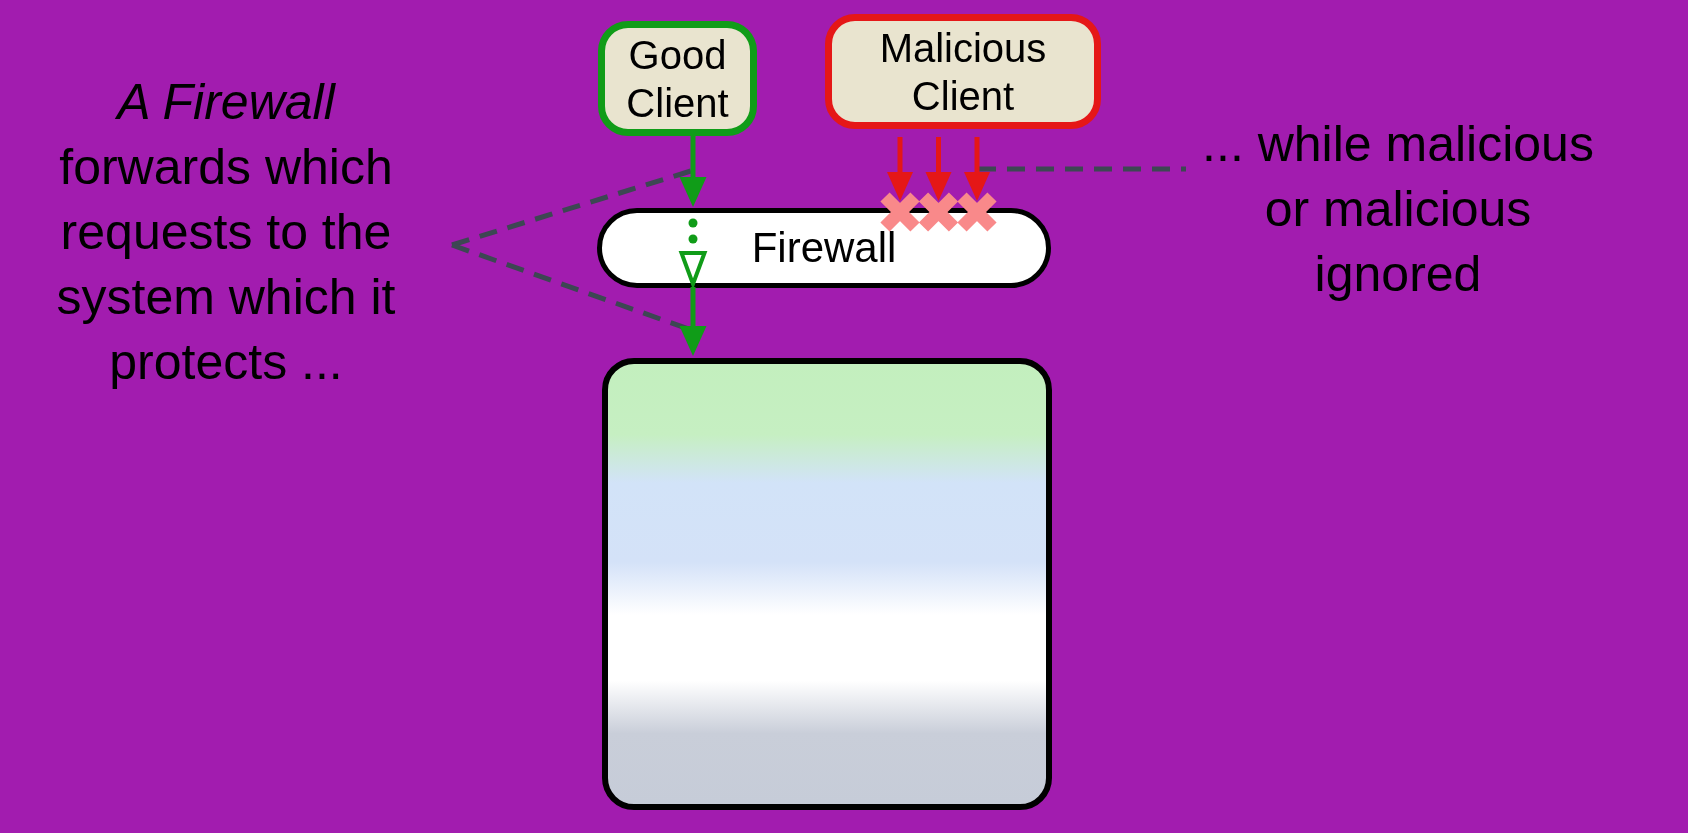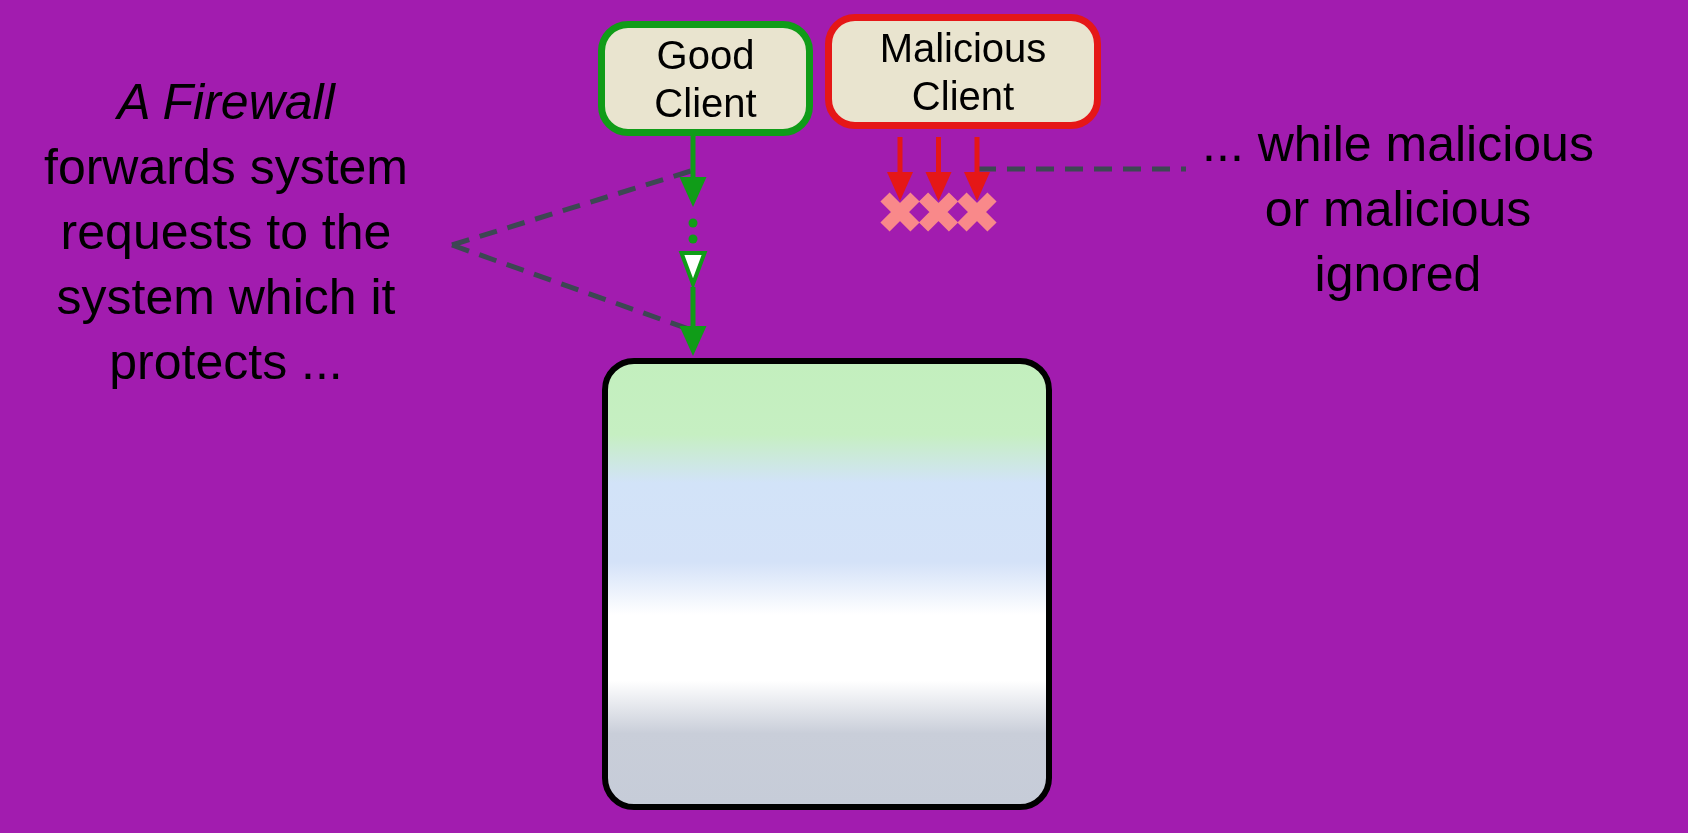--- a/index.html
+++ b/index.html
@@ -29,21 +29,21 @@
     justify-content: center;
     text-align: center;
   }
   .client {
     background: #e9e4cf;
     border-radius: 30px;
     font-size: 40px;
     line-height: 48px;
     white-space: pre-line;
   }
-  .node-good      { left: 598px; top: 21px;  width: 215px; height: 115px; border: 7px solid #109c18; }
+  .node-good      { left: 598px; top: 21px;  width: 159px; height: 115px; border: 7px solid #109c18; }
   .node-malicious { left: 825px; top: 14px;  width: 276px; height: 115px; border: 7px solid #e51717; }
   .node-firewall  {
     left: 597px; top: 208px; width: 454px; height: 80px;
     border: 5px solid #000000; border-radius: 40px;
     background: #ffffff; font-size: 42px;
   }
   .node-system {
     left: 602px; top: 358px; width: 450px; height: 452px;
     border: 6px solid #000000; border-radius: 32px;
     background: linear-gradient(to bottom,
@@ -52,21 +52,21 @@
   }
   svg.overlay { position: absolute; left: 0; top: 0; pointer-events: none; }
 </style>
 </head>
 <body>
 
 <div class="canvas">
 
   <div class="caption caption-left">
     <div class="cap-line em">A Firewall</div>
-    <div class="cap-line">forwards system</div>
+    <div class="cap-line">forwards which</div>
     <div class="cap-line">requests to the</div>
     <div class="cap-line">system which it</div>
     <div class="cap-line">protects ...</div>
   </div>
 
   <div class="caption caption-right">
     <div class="cap-line">... while malicious</div>
     <div class="cap-line">or malicious</div>
     <div class="cap-line">ignored</div>
   </div>
@@ -74,20 +74,23 @@
   <div class="node client node-good">
     <span>Good
 Client</span>
   </div>
 
   <div class="node client node-malicious">
     <span>Malicious
 Client</span>
   </div>
 
+  <div class="node node-firewall">
+    <span>Firewall</span>
+  </div>
 
   <div class="node node-system"></div>
 
   <svg class="overlay" width="1688" height="833" viewBox="0 0 1688 833">
 
     <g stroke="#3d4753" stroke-width="5" stroke-dasharray="18 11" fill="none">
       <line x1="452" y1="245" x2="694" y2="170"></line>
       <line x1="452" y1="245" x2="694" y2="331"></line>
       <line x1="978" y1="169" x2="1186" y2="169"></line>
     </g>

